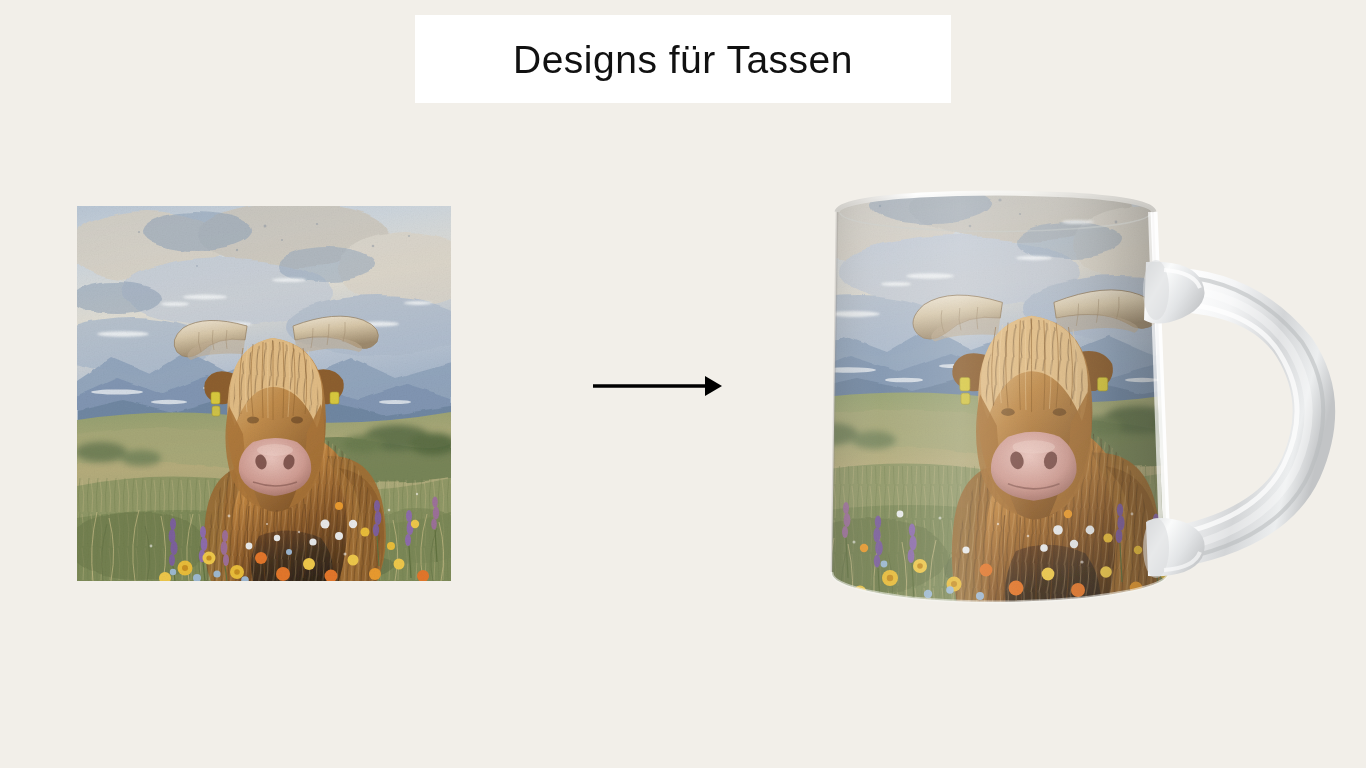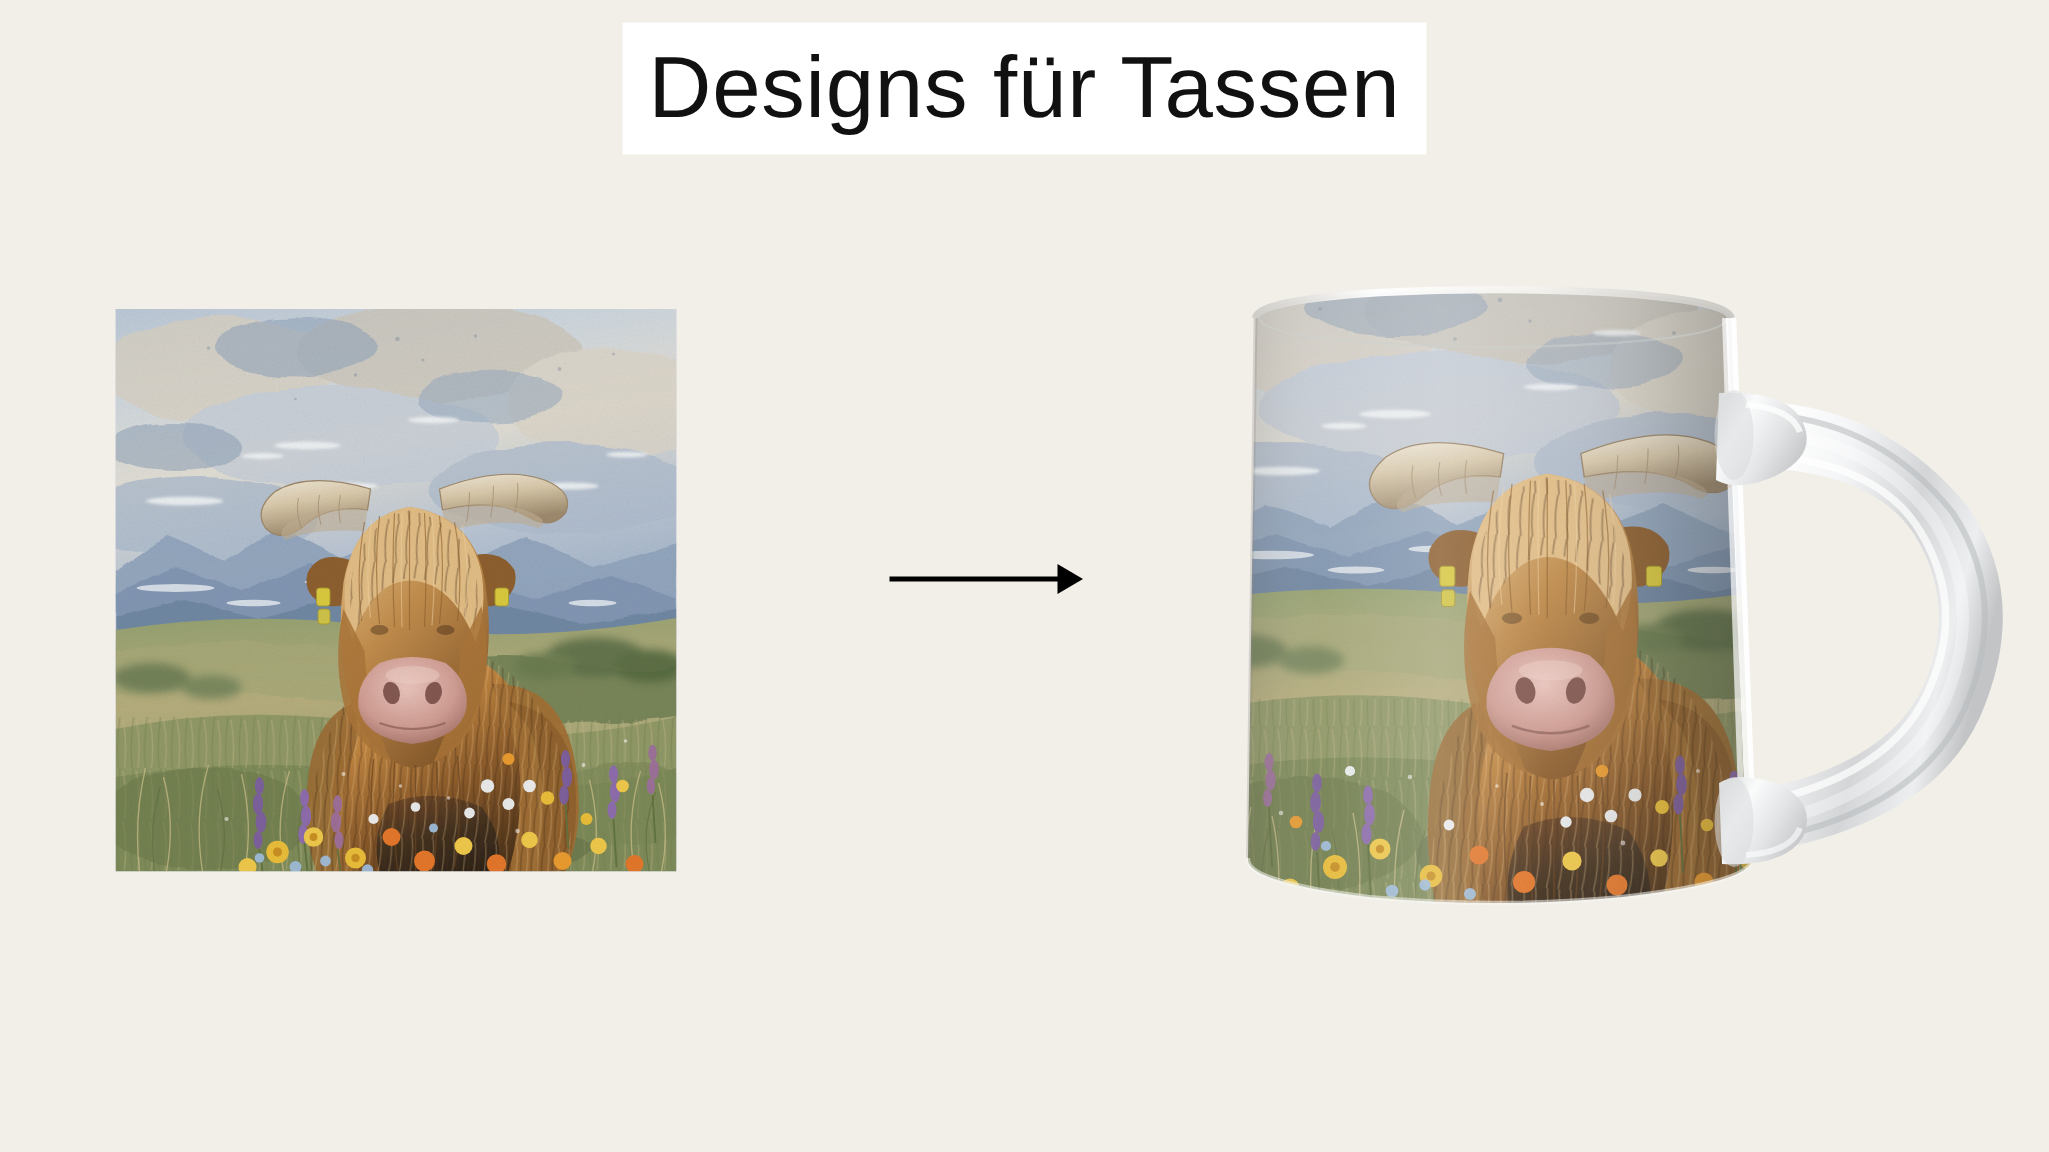--- a/index.html
+++ b/index.html
@@ -26,21 +26,21 @@
     top: 15px;
     width: 536px;
     height: 88px;
     background: #ffffff;
     display: flex;
     align-items: center;
     justify-content: center;
   }
   #title-text {
     font-family: "Liberation Sans", sans-serif;
-    font-size: 58px;
+    font-size: 39px;
     font-weight: 300;
     letter-spacing: 0.5px;
     color: #111111;
     white-space: nowrap;
     line-height: 1;
   }
 
   
   #artwork-card {
     position: absolute;

